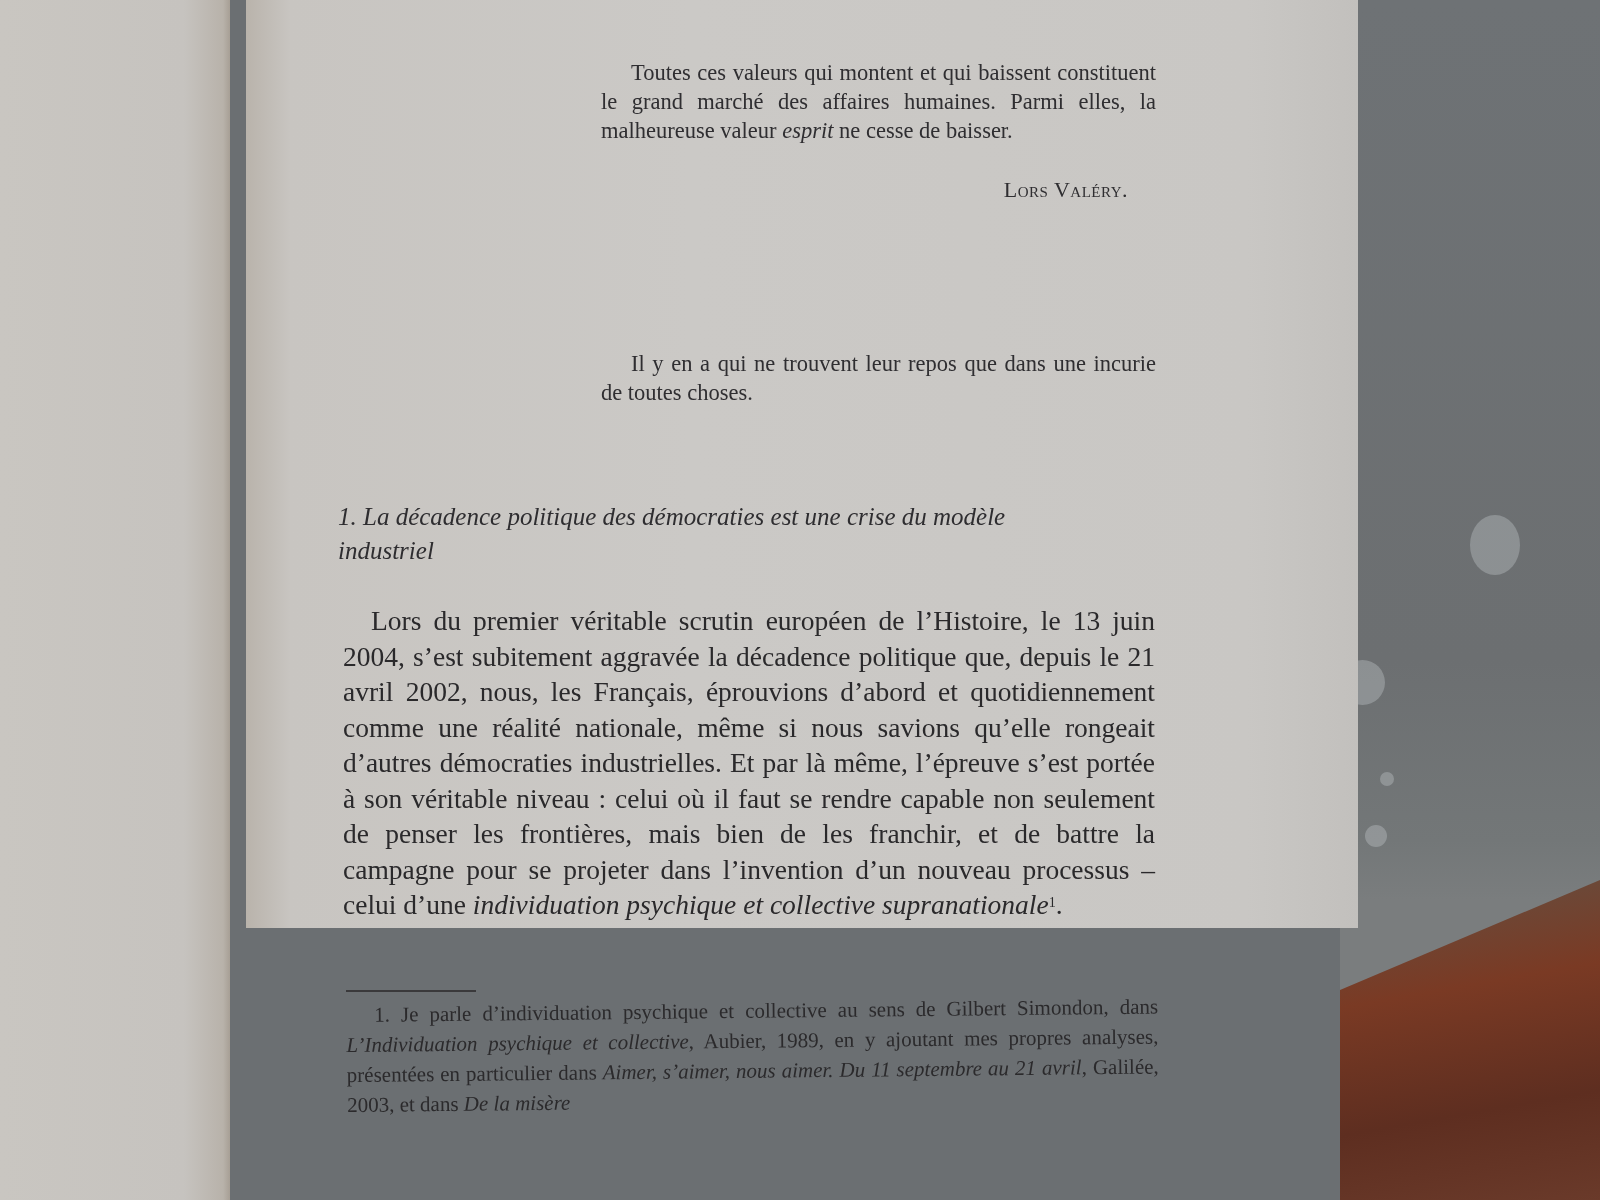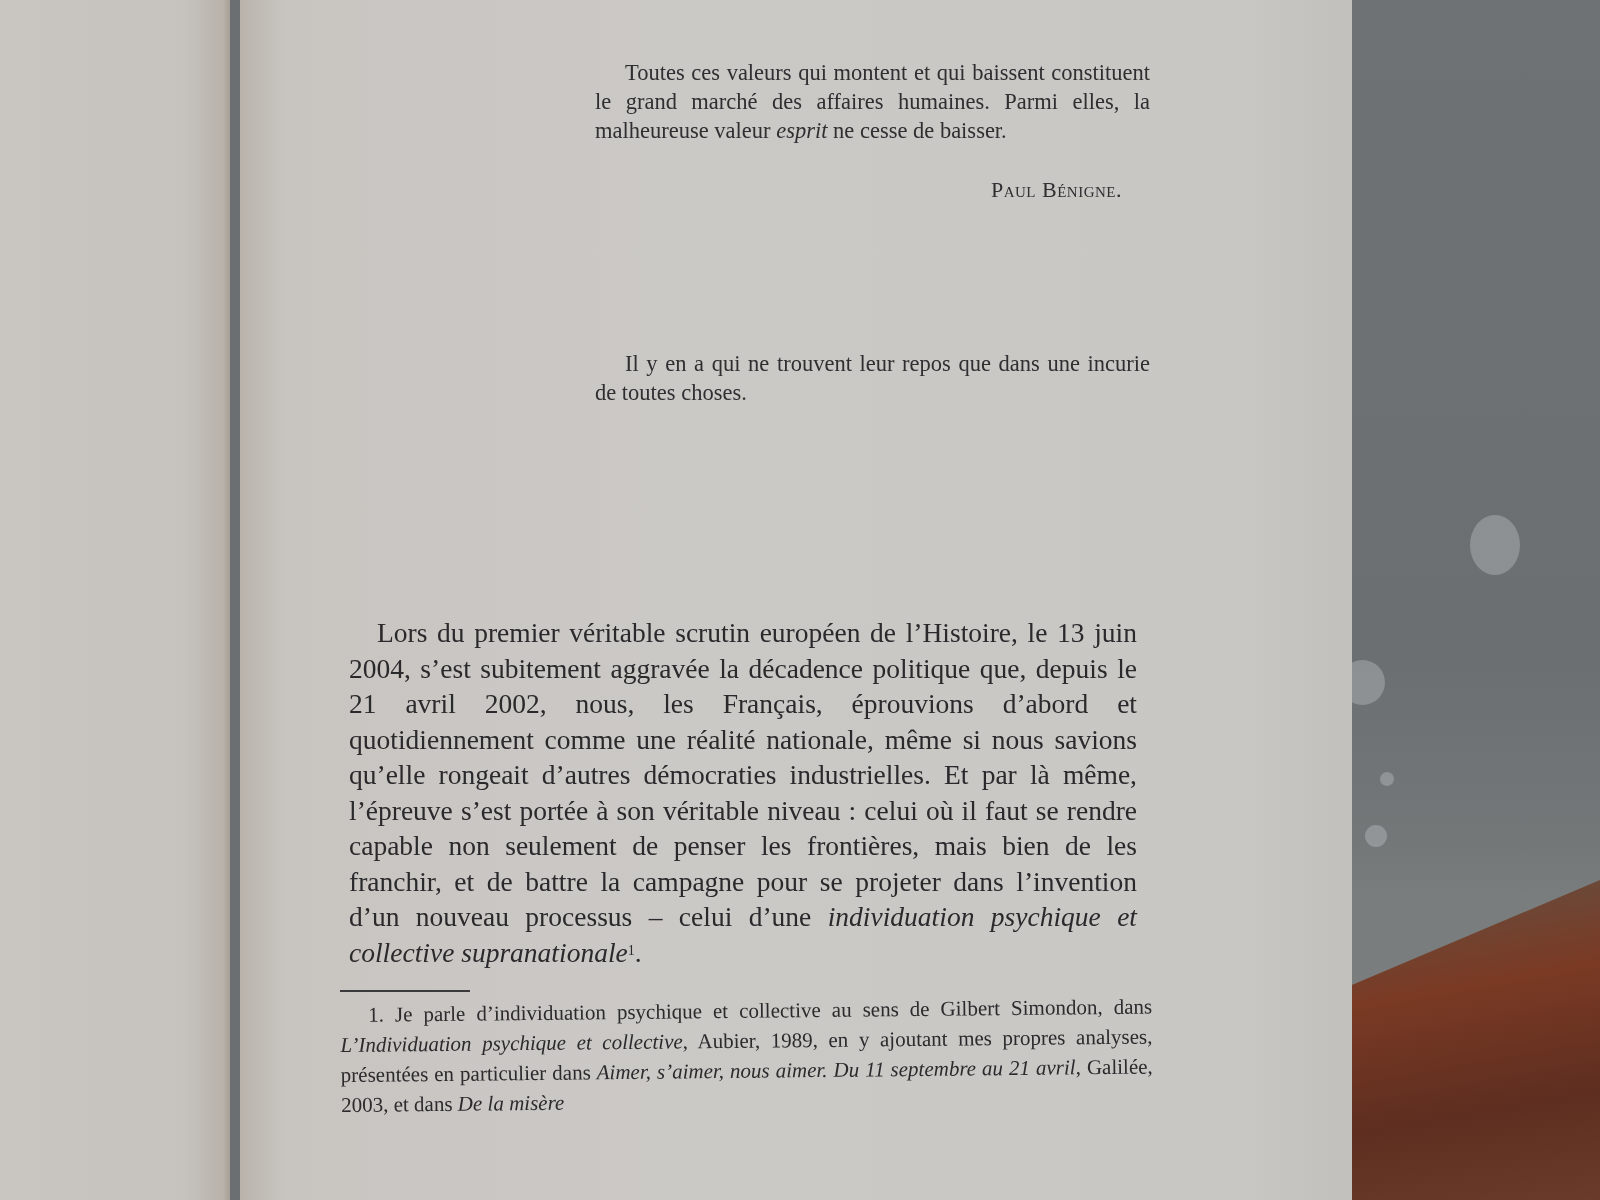--- a/index.html
+++ b/index.html
@@ -16,21 +16,21 @@
       position: absolute; left: 1340px; top: 880px; width: 260px; height: 320px;
       background: linear-gradient(170deg, #8a8d8d 0%, #6a4a3a 10%, #7a3a24 35%, #5e2e20 70%, #6a3a2a 100%);
       clip-path: polygon(0 110px, 100% 0, 100% 100%, 0 100%);
     }
     .glass-dot { position: absolute; border-radius: 50%; background: rgba(200,205,210,0.35); }
     .page-left {
       position: absolute; left: 0; top: 0; width: 230px; height: 1200px;
       background: linear-gradient(90deg, #c9c6c1 0%, #c6c3bf 80%, #b8b2aa 97%, #a79f95 100%);
     }
     .page {
-      position: absolute; left: 240px; top: 0; width: 1112px; height: 1200px;
+      position: absolute; left: 246px; top: 0; width: 1112px; height: 928px;
       background: linear-gradient(90deg, #b9b3ab 0%, #c8c5c1 4%, #cbc9c6 40%, #c9c7c4 90%, #c2c0bd 100%);
       color: #2b2a2c;
       font-family: Liberation Serif, serif;
     }
     .epigraph { position: absolute; left: 355px; width: 555px; font-size: 22.5px; line-height: 29px; color: #2f2e31; }
     .epigraph p { margin: 0; text-align: justify; text-indent: 30px; }
     .epigraph .author {
       text-align: right; margin-top: 30px; padding-right: 28px; font-variant: small-caps;
       letter-spacing: 0.5px; font-size: 22px;
     }
@@ -38,21 +38,21 @@
     .epi2 { top: 305px; margin-top: 44px; }
     .epi2 .author { margin-top: 30px; }
     .section-title {
       position: absolute; left: 92px; top: 500px; width: 700px;
       font-style: italic; font-size: 25px; line-height: 34px; color: #2e2d30;
     }
     .body-text {
       position: absolute; left: 97px; top: 603px; width: 812px;
       font-size: 27.5px; line-height: 35.5px; color: #2a292b; text-align: justify;
     }
-    .body-text p { margin: 12px; text-indent: 28px; }
+    .body-text p { margin: 0; text-indent: 28px; }
     .body-text sup { font-size: 14px; vertical-align: top; position: relative; top: -2px; }
     .fn-rule { position: absolute; left: 100px; top: 990px; width: 130px; height: 1.5px; background: #3a393b; }
     .footnote {
       position: absolute; left: 100px; top: 1000px; width: 812px;
       font-size: 21px; line-height: 30px; color: #2b2a2c; text-align: justify;
       transform: rotate(-0.6deg); transform-origin: left top;
     }
     .footnote p { margin: 0; text-indent: 28px; }
     em { font-style: italic; }
   </style>
@@ -65,27 +65,28 @@
 <div class="glass-dot" style="left:1340px;top:660px;width:45px;height:45px;"></div>
 <div class="glass-dot" style="left:1365px;top:825px;width:22px;height:22px;"></div>
 <div class="glass-dot" style="left:1380px;top:772px;width:14px;height:14px;"></div>
 
 <div class="page-left"></div>
 
 <div class="page">
 
   <div class="epigraph epi1">
     <p><span>Toutes ces valeurs qui montent et qui baissent constituent le grand marché des affaires humaines. Parmi elles, la malheureuse valeur </span><em>esprit</em><span> ne cesse de baisser.</span></p>
-    <div class="author">Paul Bénigne.</div>
+    <div class="author">Lors Valéry.</div>
   </div>
 
   <div class="epigraph epi2">
     <p>Il y en a qui ne trouvent leur repos que dans une incurie de toutes choses.</p>
   </div>
 
+  <div class="section-title">1. La décadence politique des démocraties est une crise du modèle industriel</div>
 
   <div class="body-text">
     <p><span>Lors du premier véritable scrutin européen de l’Histoire, le 13 juin 2004, s’est subitement aggravée la décadence politique que, depuis le 21 avril 2002, nous, les Français, éprouvions d’abord et quotidiennement comme une réalité nationale, même si nous savions qu’elle rongeait d’autres démocraties industrielles. Et par là même, l’épreuve s’est portée à son véritable niveau : celui où il faut se rendre capable non seulement de penser les frontières, mais bien de les franchir, et de battre la campagne pour se projeter dans l’invention d’un nouveau processus – celui d’une </span><em>individuation psychique et collective supranationale</em><sup>1</sup><span>.</span></p>
   </div>
 
   <div class="fn-rule"></div>
 
   <div class="footnote">
     <p><span>1.</span><span> Je parle d’individuation psychique et collective au sens de Gilbert Simondon, dans </span><em>L’Individuation psychique et collective</em><span>, Aubier, 1989, en y ajoutant mes propres analyses, présentées en particulier dans </span><em>Aimer, s’aimer, nous aimer. Du 11 septembre au 21 avril</em><span>, Galilée, 2003, et dans </span><em>De la misère</em></p>
   </div>

